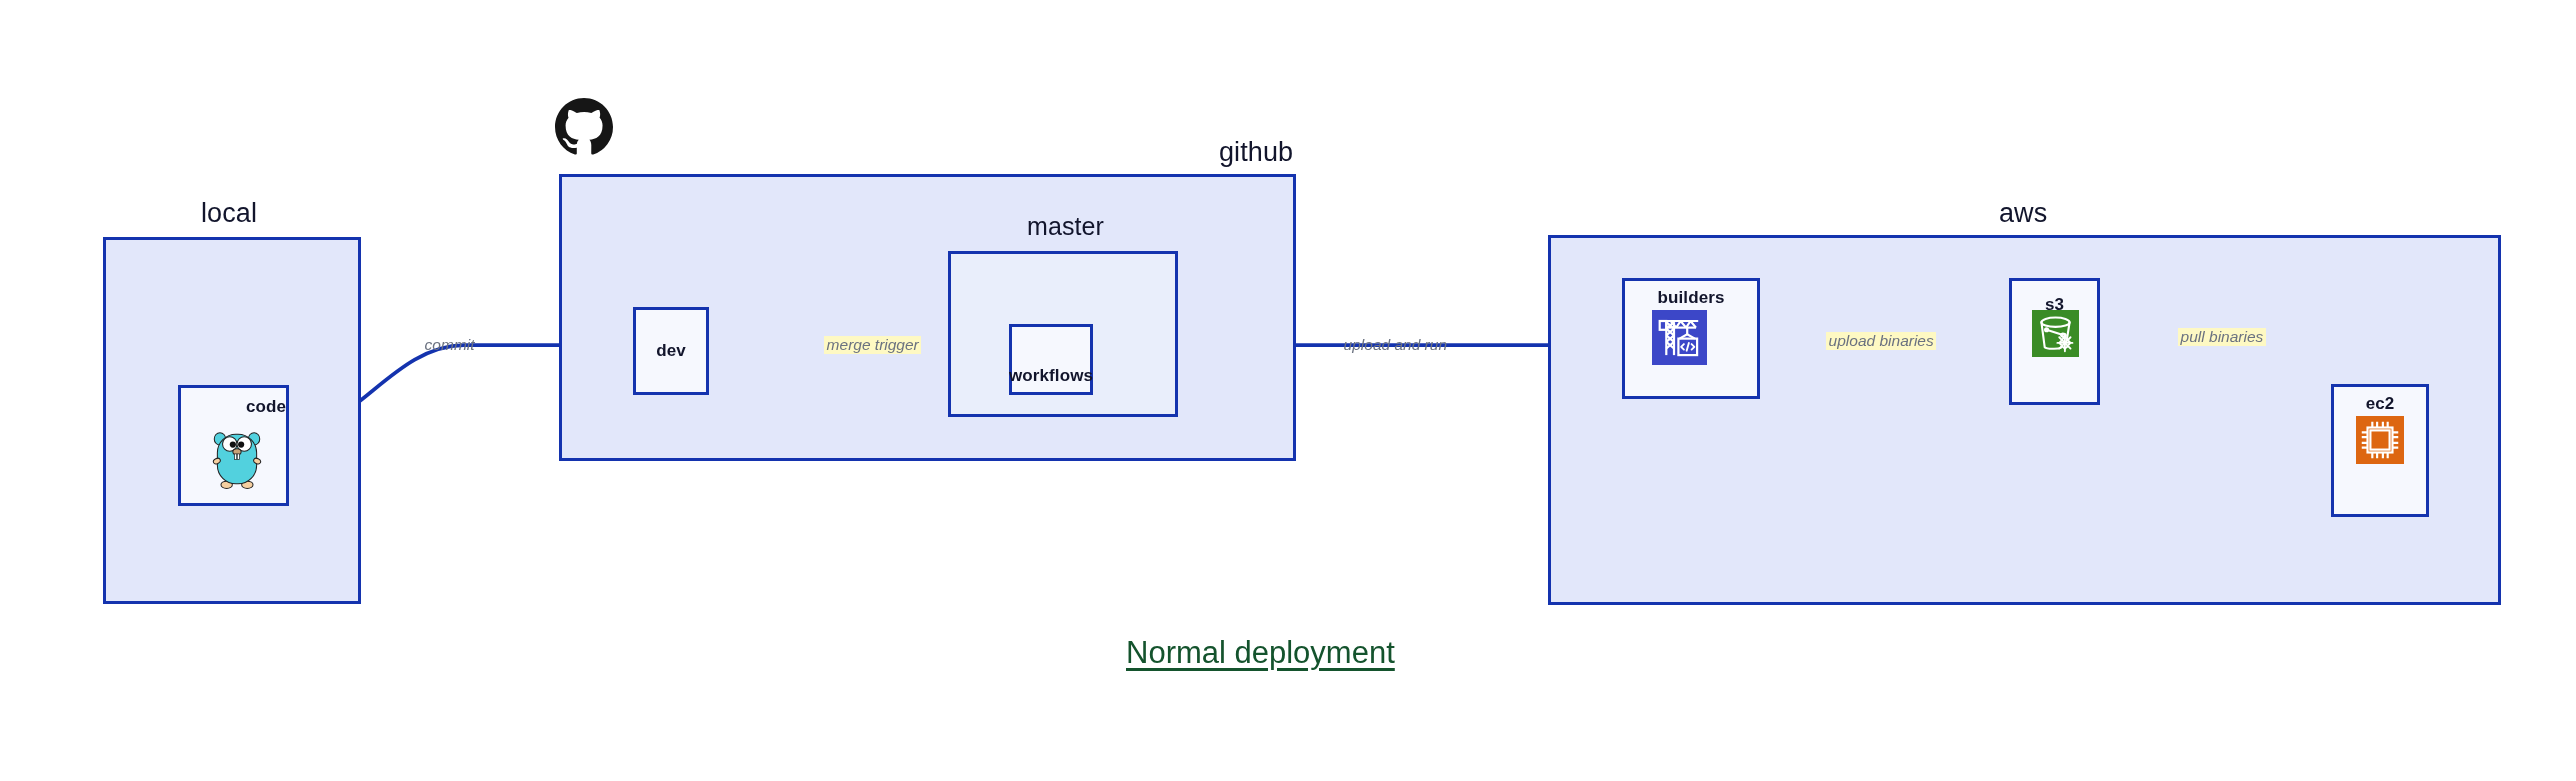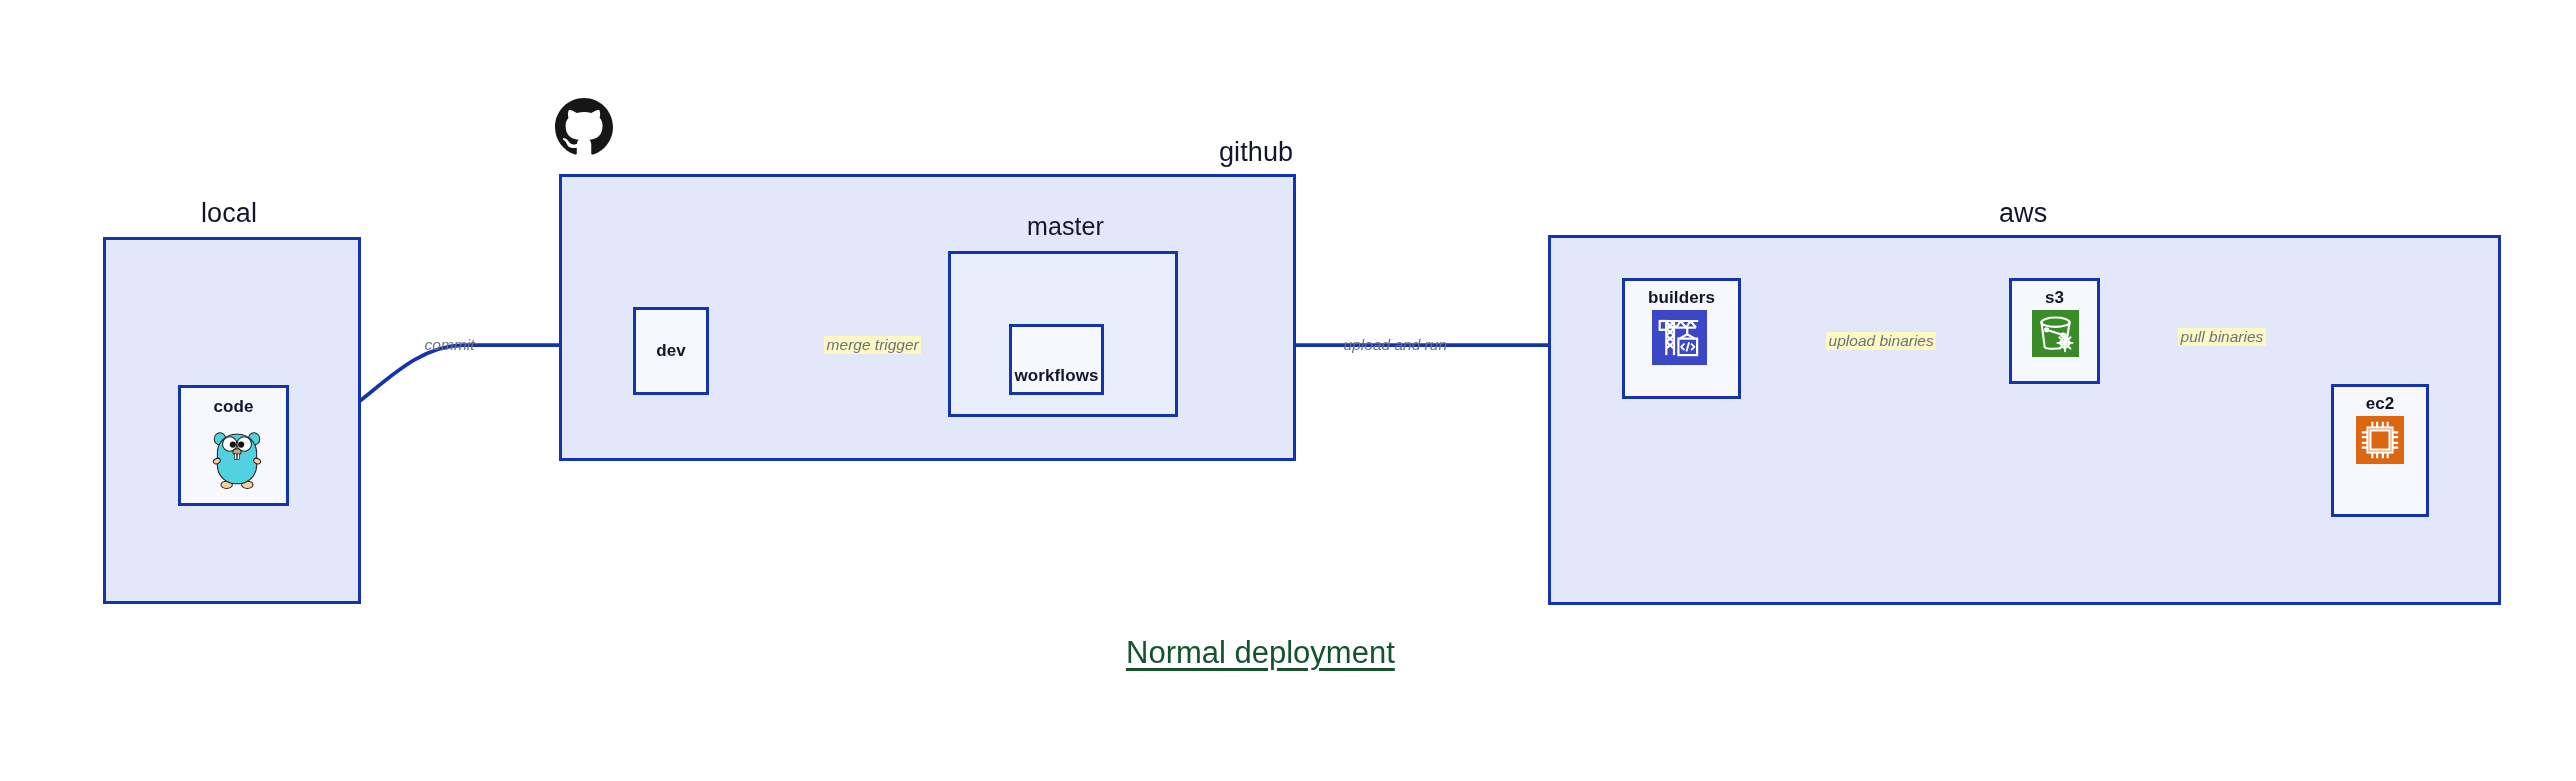--- a/index.html
+++ b/index.html
@@ -114,21 +114,21 @@
     <path d="M 3400 670 L 3888 670" fill="none" stroke="#1433ae" stroke-width="7" marker-end="url(#arrowhead)"></path>
 
     <path d="M 4075 665 C 4205 665, 4255 690, 4320 712" fill="none" stroke="#1433ae" stroke-width="7"></path>
     <path d="M 4328 712 C 4400 735, 4455 785, 4513 832" fill="none" stroke="#1433ae" stroke-width="7" marker-end="url(#arrowhead)"></path>
   </svg>
 
   <div class="group-label" style="left:201px; top:198px;">local</div>
 
   <div class="group" style="left:103px; top:237px; width:258px; height:367px;"></div>
 
-  <div class="node lightfill" style="left:178px; top:385px; width:111px; height:121px; padding-top:9.3px;">
+  <div class="node lightfill" style="left:178px; top:385px; width:111px; height:121px; padding-top:9.3px;align-items:flex-end;">
     <div class="node-label">code</div>
     <div class="icon-wrap" style="left:30px; top:39px; width:52px; height:62px;">
       <svg class="icon" width="52" height="62" viewBox="0 0 100 120" xmlns="http://www.w3.org/2000/svg">
 
         <ellipse cx="17" cy="23" rx="11" ry="12" fill="#52d1de" stroke="#222" stroke-width="2"></ellipse>
         <ellipse cx="83" cy="23" rx="11" ry="12" fill="#52d1de" stroke="#222" stroke-width="2"></ellipse>
 
         <ellipse cx="30" cy="112" rx="11" ry="7" fill="#f5cfa0" stroke="#222" stroke-width="2"></ellipse>
         <ellipse cx="70" cy="112" rx="11" ry="7" fill="#f5cfa0" stroke="#222" stroke-width="2"></ellipse>
 
@@ -167,29 +167,29 @@
   <div class="group" style="left:559px; top:174px; width:737px; height:287px;"></div>
 
   <div class="node lightfill" style="left:633px; top:307px; width:76px; height:88px; justify-content:center;">
     <div class="node-label">dev</div>
   </div>
 
   <div class="group-label" style="left:1027px; top:212px; font-size:25px;">master</div>
 
   <div class="group inner" style="left:948px; top:251px; width:230px; height:166px;"></div>
 
-  <div class="node lightfill" style="left:1009px; top:324px; width:95px; height:71px; justify-content:flex-end; padding-bottom:6.2px;">
+  <div class="node lightfill" style="left:1009px; top:324px; width:84px; height:71px; justify-content:flex-end; padding-bottom:6.2px;">
     <div class="node-label">workflows</div>
   </div>
 
   <div class="group-label" style="left:1999px; top:198px;">aws</div>
 
   <div class="group" style="left:1548px; top:235px; width:953px; height:370px;"></div>
 
-  <div class="node lightfill" style="left:1622px; top:278px; width:119px; height:121px; padding-top:7.2px;">
+  <div class="node lightfill" style="left:1622px; top:278px; width:138px; height:121px; padding-top:7.2px;">
     <div class="node-label">builders</div>
     <div class="icon-wrap" style="left:27px; top:29px; width:55px; height:55px;">
       <svg class="icon" width="55" height="55" viewBox="0 0 100 100" xmlns="http://www.w3.org/2000/svg">
         <rect x="0" y="0" width="100" height="100" fill="#3c47c8"></rect>
         <g stroke="#ffffff" stroke-width="4" fill="none" stroke-linejoin="miter">
 
           <path d="M26 22 L26 82"></path>
           <path d="M40 22 L40 82"></path>
           <path d="M26 22 L40 34 M40 22 L26 34 M26 34 L40 46 M40 34 L26 46
                    M26 46 L40 58 M40 46 L26 58 M26 58 L40 70 M40 58 L26 70"></path>
@@ -207,21 +207,21 @@
         </g>
         <g stroke="#ffffff" stroke-width="3.4" fill="none" stroke-linecap="round" stroke-linejoin="round">
           <path d="M58 62 L53 67 L58 72"></path>
           <path d="M72 62 L77 67 L72 72"></path>
           <path d="M67 60 L63 74"></path>
         </g>
       </svg>
     </div>
   </div>
 
-  <div class="node lightfill" style="left:2009px; top:278px; width:91px; height:106px; padding-top:7px;">
+  <div class="node lightfill" style="left:2009px; top:278px; width:91px; height:127px; padding-top:14px;">
     <div class="node-label">s3</div>
     <div class="icon-wrap" style="left:19.6px; top:29px; width:47px; height:47px;">
       <svg class="icon" width="47" height="47" viewBox="0 0 100 100" xmlns="http://www.w3.org/2000/svg">
         <rect x="0" y="0" width="100" height="100" fill="#3a8c26"></rect>
         <g stroke="#ffffff" stroke-width="4.5" fill="none" stroke-linecap="round">
 
           <path d="M20 26 L27 79 C31 83, 55 84, 62 80"></path>
           <path d="M80 26 L74 64"></path>
 
           <ellipse cx="50" cy="26" rx="30" ry="10"></ellipse>

